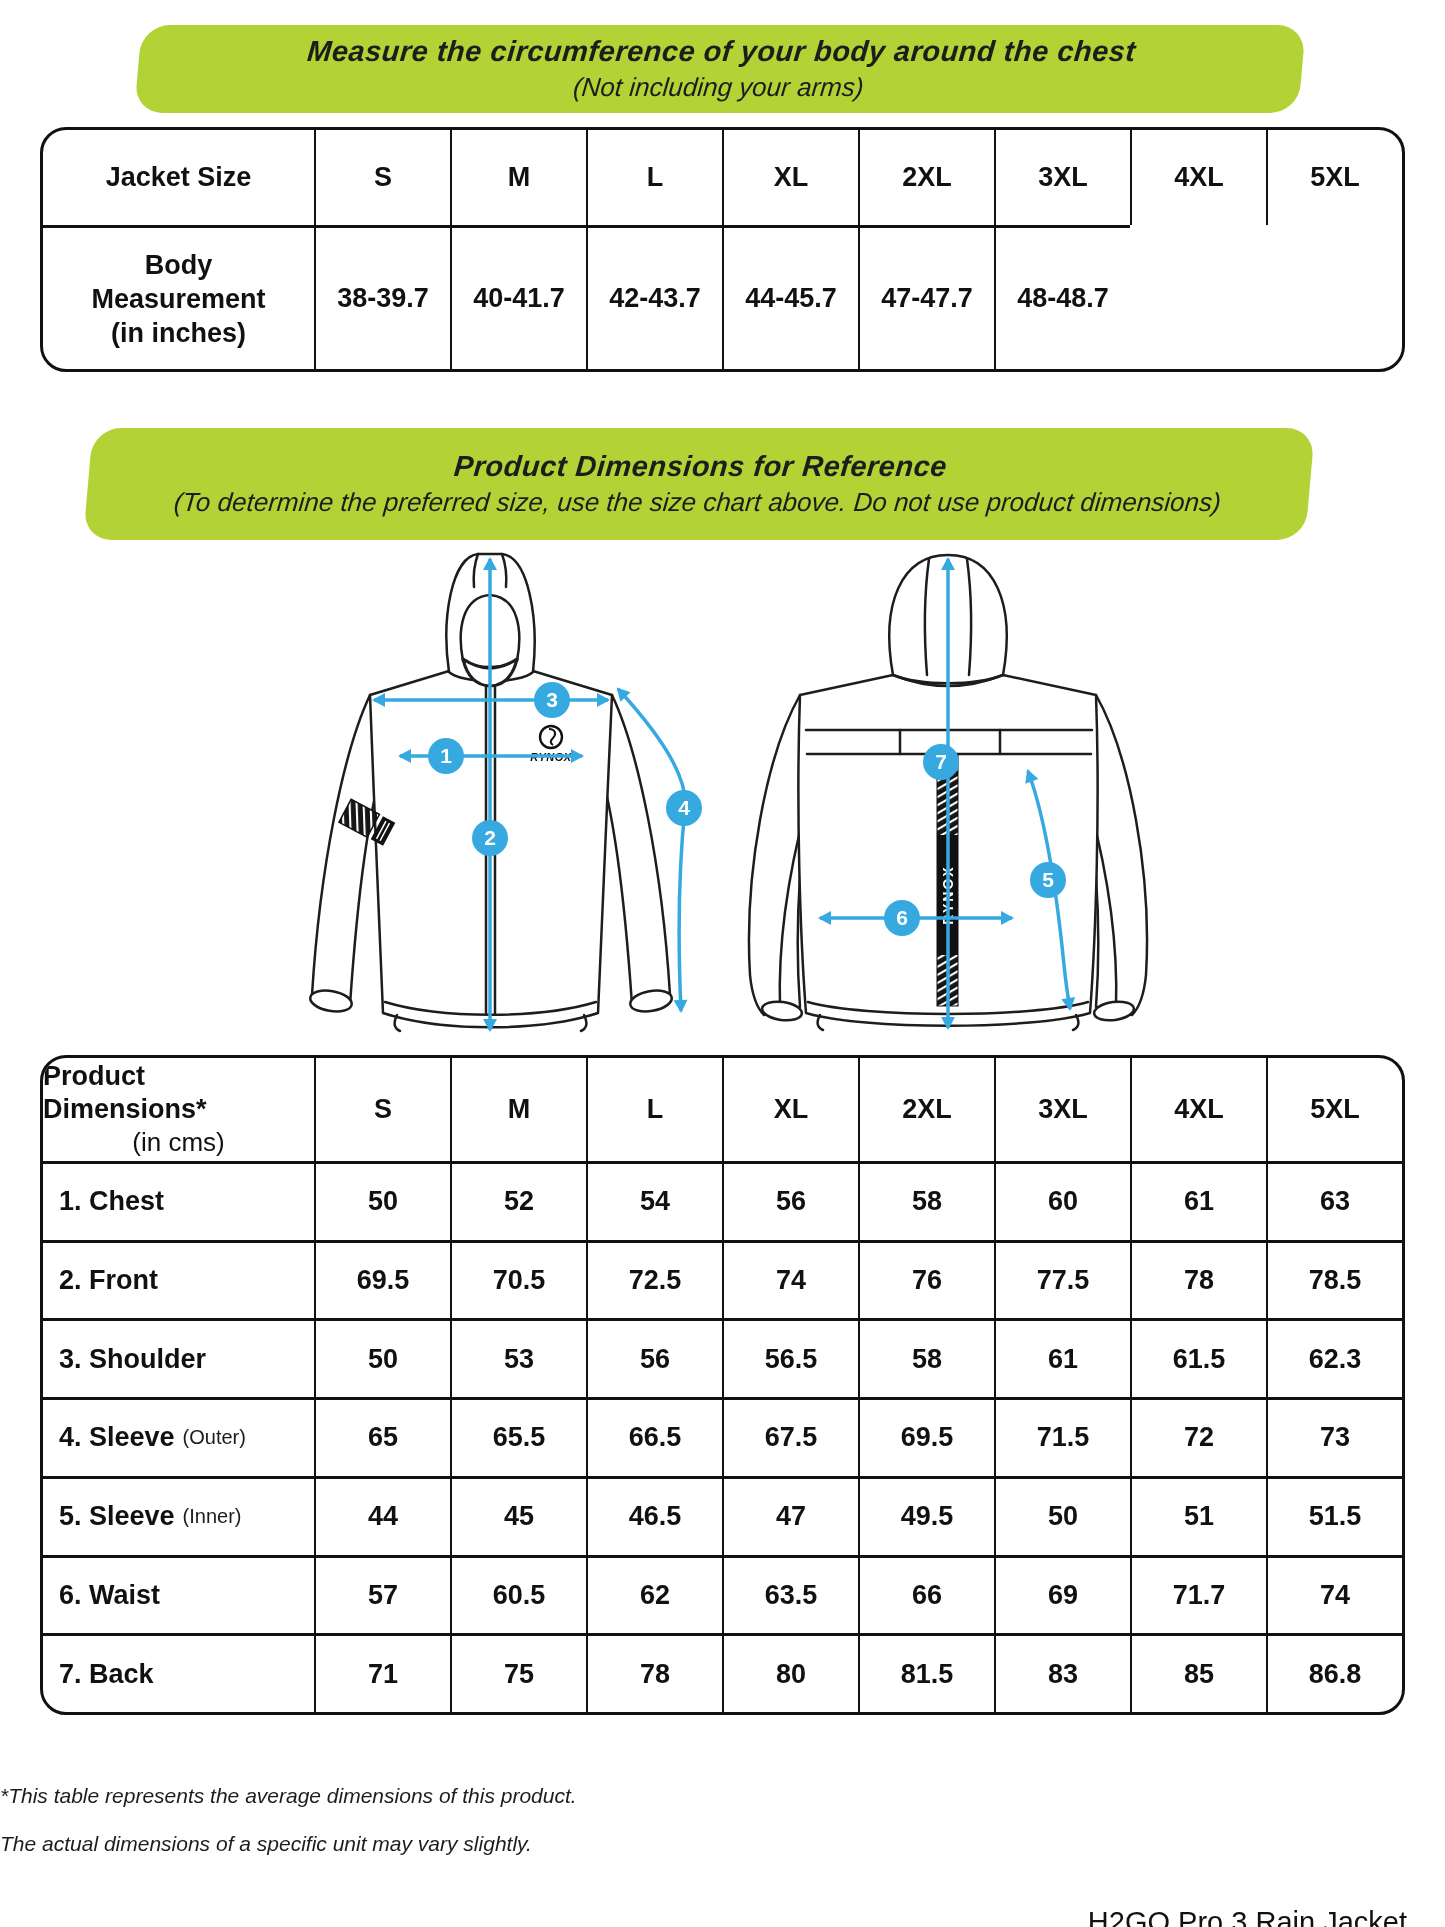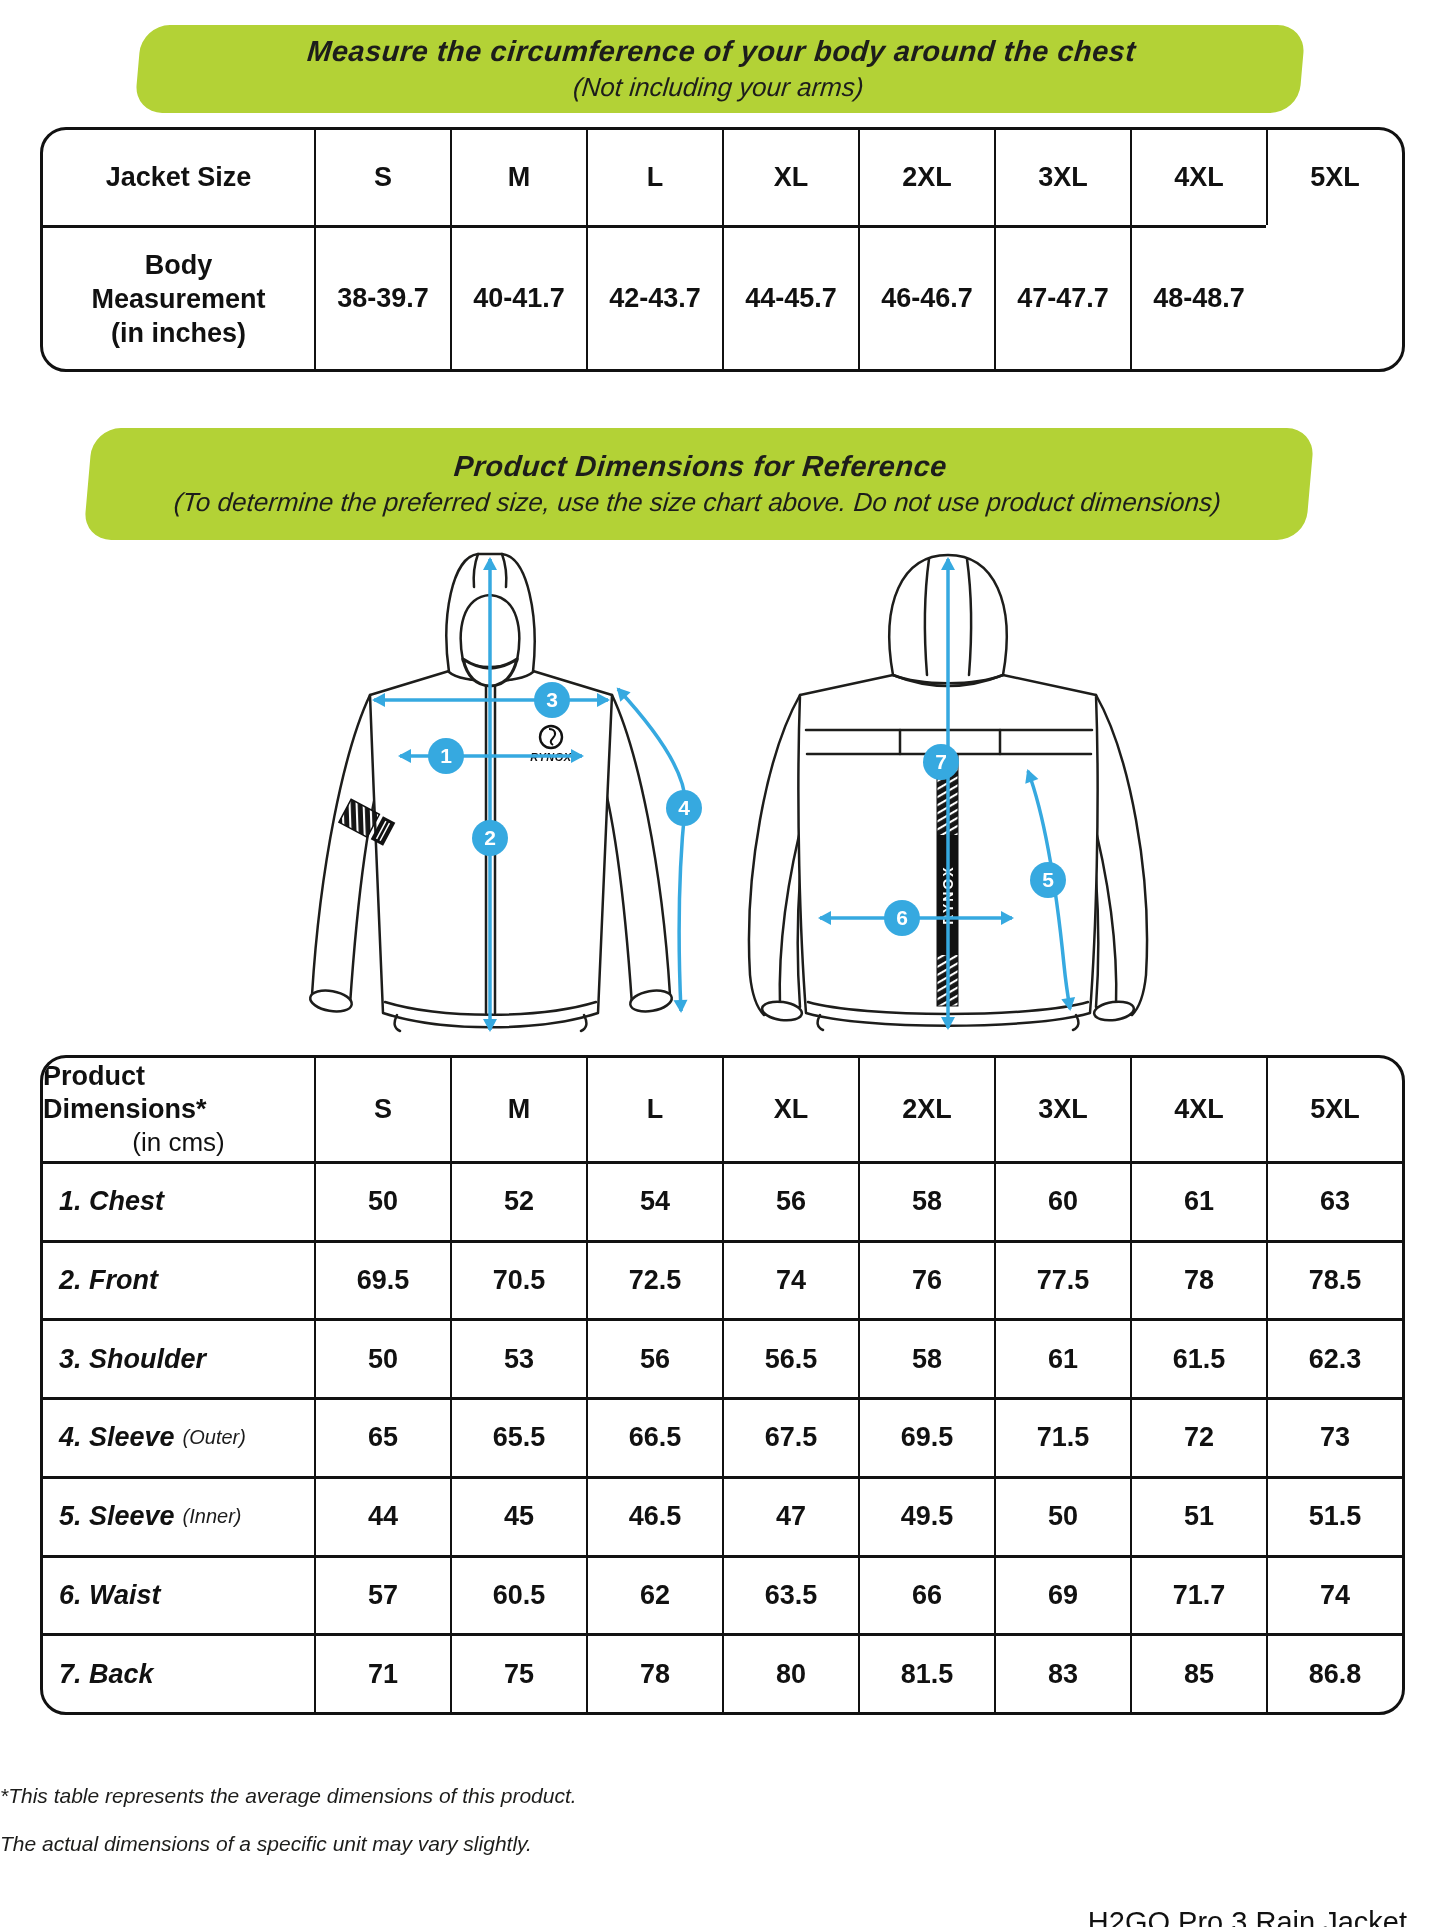--- a/index.html
+++ b/index.html
@@ -20,21 +20,21 @@
        display:grid;overflow:hidden;background:#fff;box-sizing:border-box;}
   #size-table{top:127px;height:245px;grid-template-columns:271px repeat(8,1fr);grid-template-rows:95px 1fr;}
   #dim-table{top:1055px;height:660px;grid-template-columns:271px repeat(8,1fr);grid-template-rows:103px repeat(7,1fr);}
   .cell{display:flex;align-items:center;justify-content:center;border-left:2px solid #111;
         font-weight:bold;font-size:27px;color:#111;}
   .first-col{border-left:none;}
   .rt{border-top:3.5px solid #111;}
   .lblcol{flex-direction:column;line-height:34px;}
   .hdrbox{flex-direction:column;line-height:33px;}
   .hsub{font-weight:normal;font-size:26px;}
-  .rowlbl{justify-content:flex-start;padding-left:16px;gap:8px;font-style:italic;}
+  .rowlbl{justify-content:flex-start;padding-left:16px;gap:8px;}
   .rnote{font-weight:normal;font-size:20px;color:#1c1c1c;}
 
   
   .diagram-svg{position:absolute;left:0;top:545px;width:1445px;height:500px;}
   .mnum{font-family:"Liberation Sans",sans-serif;font-weight:bold;font-size:21px;fill:#fff;text-anchor:middle;}
   .logo-txt{font-family:"Liberation Sans",sans-serif;font-weight:bold;font-style:italic;font-size:11px;
             fill:#111;text-anchor:middle;letter-spacing:.5px;}
   .strip-txt{font-family:"Liberation Sans",sans-serif;font-weight:bold;font-size:14px;fill:#fff;
              text-anchor:middle;letter-spacing:2px;}
 
@@ -65,21 +65,20 @@
       <div class="cell">5XL</div>
       <div class="cell rt first-col lblcol">
         <div class="lline">Body</div>
         <div class="lline">Measurement</div>
         <div class="lline">(in inches)</div>
       </div>
       <div class="cell rt">38-39.7</div>
       <div class="cell rt">40-41.7</div>
       <div class="cell rt">42-43.7</div>
       <div class="cell rt">44-45.7</div>
-      <div class="cell rt">46-46.7</div>
       <div class="cell rt">47-47.7</div>
       <div class="cell rt">48-48.7</div>
     </div>
 
   <div class="banner banner-dims">
     <div class="banner-title">Product Dimensions for Reference</div>
     <div class="banner-sub">(To determine the preferred size, use the size chart above. Do not use product dimensions)</div>
   </div>
 
   <svg class="diagram-svg" viewBox="0 0 1445 500">

